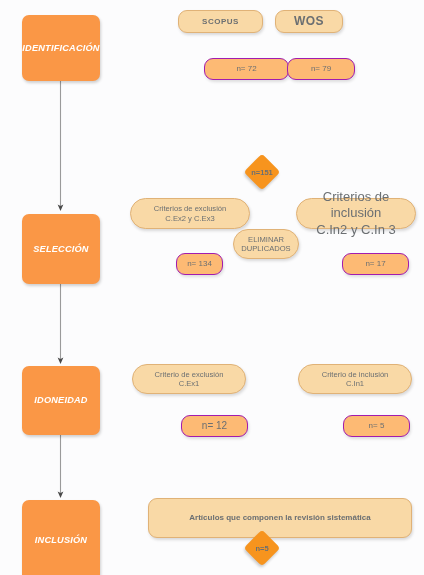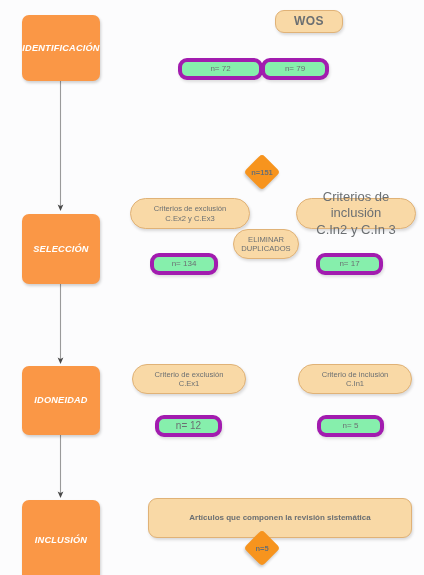--- a/index.html
+++ b/index.html
@@ -37,23 +37,24 @@
     line-height:1.25;
   }
   
   .fill-dark{
     background:#F9D9A6;
     border:1px solid #E0B277;
     box-shadow:1px 2px 3px rgba(0,0,0,.14);
   }
   
   .fill-light{
-    background:#86efac;
-    border:4px solid #a21caf;
+    background:#fdba74;
+    border:1px solid #a21caf;
     box-shadow:1px 2px 3px rgba(0,0,0,.12);
+    margin-left:26px;
   }
   .r-soft{border-radius:9px;}
   .r-pill{border-radius:999px;}
 
   
   .diamond{
     position:absolute;
     background:#F7941E;
     transform:rotate(45deg);
     border-radius:4px;
@@ -100,20 +101,23 @@
   </div>
 
   <div class="stage" style="left:22px;top:366px;width:78px;height:69px;font-size:9.2px;">
     <span>IDONEIDAD</span>
   </div>
 
   <div class="stage" style="left:22px;top:500px;width:78px;height:81px;font-size:9.2px;">
     <span>INCLUSIÓN</span>
   </div>
 
+  <div class="node fill-dark r-soft" style="left:178px;top:10px;width:85px;height:23px;font-size:8px;font-weight:bold;letter-spacing:.5px;">
+    <span>SCOPUS</span>
+  </div>
 
   <div class="node fill-dark r-soft" style="left:275px;top:10px;width:68px;height:23px;font-size:12px;font-weight:bold;letter-spacing:.5px;">
     <span>WOS</span>
   </div>
 
   <div class="node fill-light r-soft" style="left:178px;top:58px;width:85px;height:22px;font-size:8px;">
     <span>n= 72</span>
   </div>
 
   <div class="node fill-light r-soft" style="left:261px;top:58px;width:68px;height:22px;font-size:8px;border-radius:9px;">
@@ -133,21 +137,21 @@
   <div class="node fill-dark r-pill" style="left:296px;top:198px;width:120px;height:31px;font-size:13px;flex-direction:column;">
     <span>Criterios de inclusión</span>
     <span>C.In2 y C.In 3</span>
   </div>
 
   <div class="node fill-dark r-pill" style="left:233px;top:229px;width:66px;height:30px;font-size:7.6px;flex-direction:column;">
     <span>ELIMINAR</span>
     <span>DUPLICADOS</span>
   </div>
 
-  <div class="node fill-light r-soft" style="left:150px;top:253px;width:68px;height:22px;font-size:8px;">
+  <div class="node fill-light r-soft" style="left:150px;top:253px;width:47px;height:22px;font-size:8px;">
     <span>n= 134</span>
   </div>
 
   <div class="node fill-light r-soft" style="left:316px;top:253px;width:67px;height:22px;font-size:8px;">
     <span>n= 17</span>
   </div>
 
   <div class="node fill-dark r-pill" style="left:132px;top:364px;width:114px;height:30px;font-size:7.6px;flex-direction:column;">
     <span>Criterio de exclusión</span>
     <span>C.Ex1</span>

